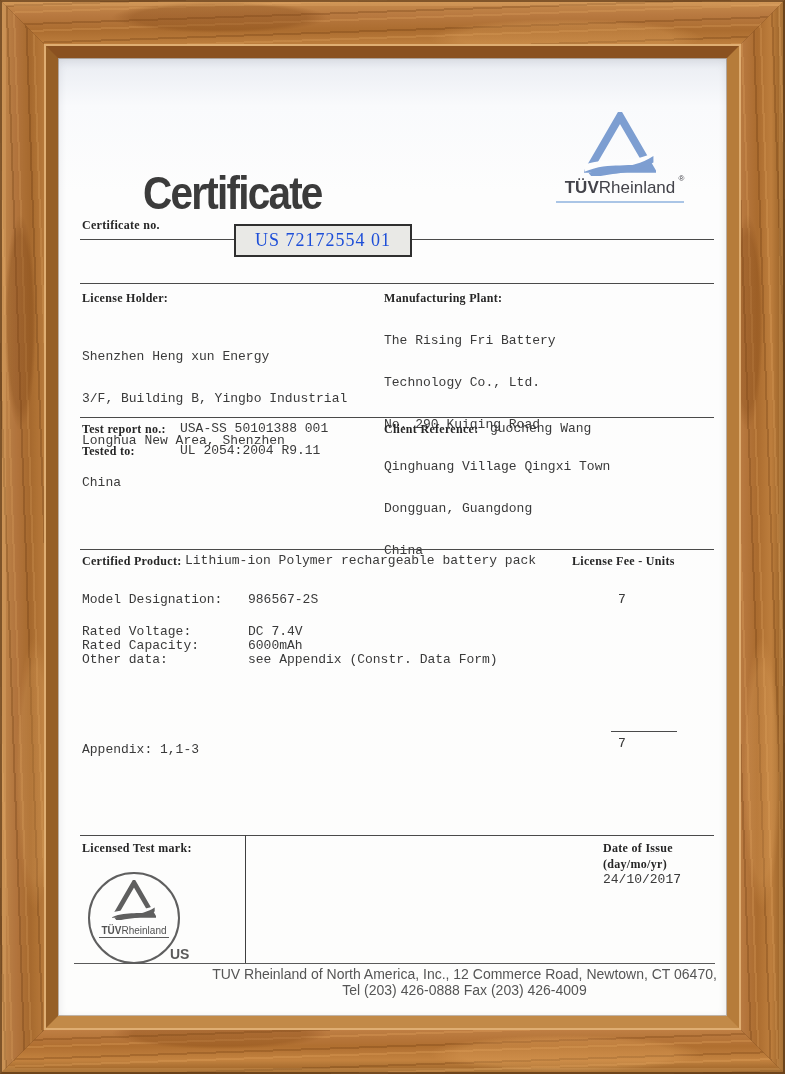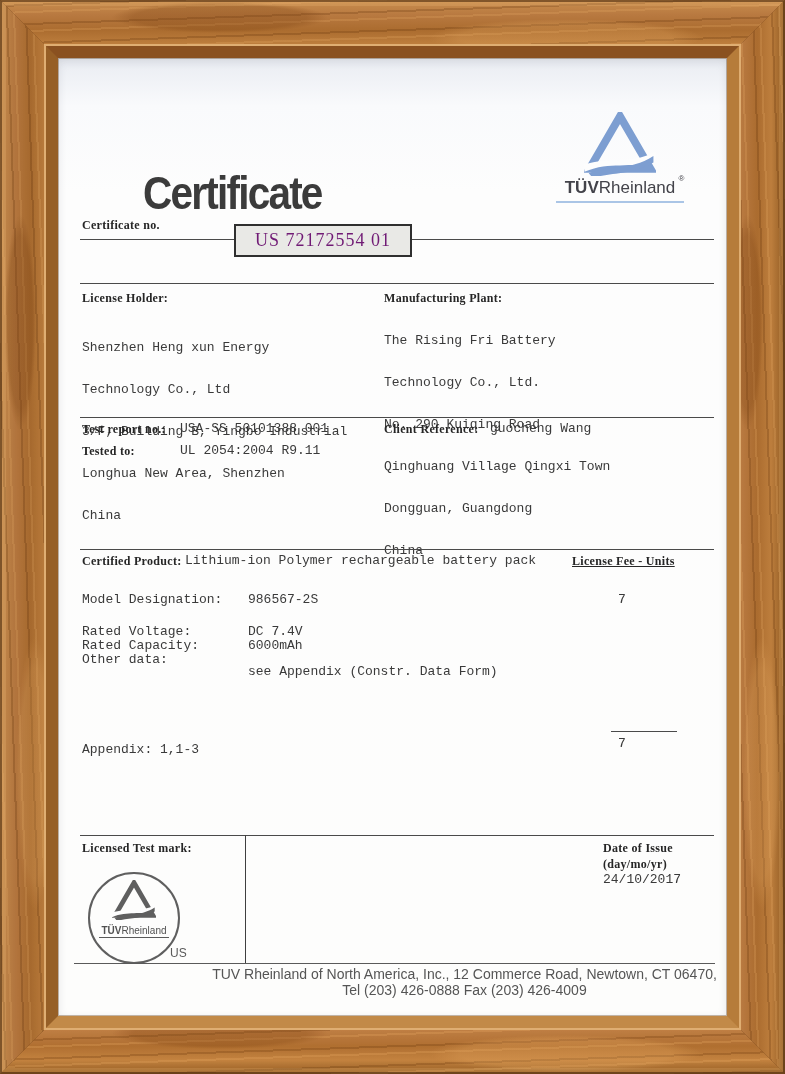--- a/index.html
+++ b/index.html
@@ -55,29 +55,29 @@
   .title{left:85px;top:108px;font-size:46px;font-weight:bold;color:#3b3b3b;
     letter-spacing:-2px;transform:scaleX(.88);transform-origin:left;}
   .tuv-logo{left:498px;top:54px;width:128px;text-align:center;}
   .tuv-logo svg{display:block;margin:0 auto;}
   .tuv-word{font-size:17px;color:#43434a;letter-spacing:0;margin-top:2px;position:relative;display:inline-block;}
   .tuv-word .b{font-weight:bold;}
   .tuv-word sup{font-size:8px;position:absolute;top:-4px;right:-9px;}
   .tuv-underline{height:2px;background:#aac5e6;margin-top:3px;}
   .certno-box{left:176px;top:166px;width:174px;height:29px;background:#e9e9e6;
     border:2px solid #2f2f2f;text-align:center;line-height:28px;
-    font-family:"Liberation Serif","DejaVu Serif",serif;font-size:18px;letter-spacing:1px;color:#701a75;}
+    font-family:"Liberation Serif","DejaVu Serif",serif;font-size:18px;letter-spacing:1px;color:#1d4ed8;}
   
   .mark{left:28px;top:812px;width:104px;height:100px;}
   .mark .circle{position:absolute;left:2px;top:2px;width:88px;height:88px;border:2px solid #5f5f5f;
     border-radius:50%;text-align:center;}
   .mark svg{display:block;margin:6px auto 0;}
   .mark-word{font-size:10px;color:#515151;display:inline-block;border-bottom:1.5px solid #5a5a5a;padding:0 2px 1px;}
   .mark-word .b{font-weight:bold;}
-  .mark-us{position:absolute;left:84px;top:76px;font-size:12px;font-weight:normal;color:#5a5a5a;}
+  .mark-us{position:absolute;left:84px;top:76px;font-size:14px;font-weight:bold;color:#5a5a5a;}
   .footer-text{left:150px;right:6px;top:908px;text-align:center;font-size:14px;color:#555;}
   .vline{position:absolute;border-left:1.5px solid #3f3f3f;width:0;}
 </style>
 </head>
 <body>
 
 <div class="frame">
   <div class="side top grain-h"></div>
   <div class="side bottom grain-h"></div>
   <div class="side left grain-v"></div>
@@ -100,23 +100,22 @@
     <span class="tuv-word"><span class="b">TÜV</span><span>Rheinland</span><sup>®</sup></span>
     <div class="tuv-underline"></div>
   </div>
 
   <div class="abs serifb" style="left:24px;top:160px;">Certificate no.</div>
   <div class="rule" style="left:22px;right:13px;top:181px;"></div>
   <div class="abs certno-box">US 72172554 01</div>
 
   <div class="rule" style="left:22px;right:13px;top:225px;"></div>
   <div class="abs serifb" style="left:24px;top:233px;">License Holder:</div>
-  <div class="abs mono" style="left:24px;top:255px;line-height:14px;">
+  <div class="abs mono" style="left:24px;top:264px;line-height:14px;">
     <div>Shenzhen Heng xun Energy</div>
-    <div>Technology Co., Ltd</div>
     <div>3/F, Building B, Yingbo Industrial</div>
     <div>Longhua New Area, Shenzhen</div>
     <div>China</div>
   </div>
   <div class="abs serifb" style="left:326px;top:233px;">Manufacturing Plant:</div>
   <div class="abs mono" style="left:326px;top:248px;line-height:14px;">
     <div>The Rising Fri Battery</div>
     <div>Technology Co., Ltd.</div>
     <div>No. 290 Kuiqing Road</div>
     <div>Qinghuang Village Qingxi Town</div>
@@ -128,34 +127,34 @@
   <div class="abs serifb" style="left:24px;top:364px;">Test report no.:</div>
   <div class="abs mono" style="left:122px;top:363px;">USA-SS 50101388 001</div>
   <div class="abs serifb" style="left:326px;top:364px;">Client Reference:</div>
   <div class="abs mono" style="left:432px;top:363px;text-align:center;">guocheng Wang</div>
   <div class="abs serifb" style="left:24px;top:386px;">Tested to:</div>
   <div class="abs mono" style="left:122px;top:385px;">UL 2054:2004 R9.11</div>
 
   <div class="rule" style="left:22px;right:13px;top:491px;"></div>
   <div class="abs serifb" style="left:24px;top:496px;">Certified Product:</div>
   <div class="abs mono" style="left:127px;top:495px;">Lithium-ion Polymer rechargeable battery pack</div>
-  <div class="abs serifb" style="left:514px;top:496px;text-decoration:underline;">License Fee - Units</div>
+  <div class="abs serifb" style="left:514px;top:496px;">License Fee - Units</div>
 
   <div class="abs mono" style="left:24px;top:534px;">Model Designation:</div>
   <div class="abs mono" style="left:190px;top:534px;">986567-2S</div>
   <div class="abs mono" style="left:560px;top:534px;">7</div>
 
   <div class="abs mono" style="left:24px;top:566px;">Rated Voltage:</div>
   <div class="abs mono" style="left:190px;top:566px;text-align:center;">DC 7.4V</div>
 
   <div class="abs mono" style="left:24px;top:580px;">Rated Capacity:</div>
   <div class="abs mono" style="left:190px;top:580px;">6000mAh</div>
 
   <div class="abs mono" style="left:24px;top:594px;">Other data:</div>
-  <div class="abs mono" style="left:190px;top:594px;margin-top:12px;">see Appendix (Constr. Data Form)</div>
+  <div class="abs mono" style="left:190px;top:594px;">see Appendix (Constr. Data Form)</div>
 
   <div class="rule" style="left:553px;width:66px;top:673px;"></div>
   <div class="abs mono" style="left:560px;top:678px;">7</div>
   <div class="abs mono" style="left:24px;top:684px;">Appendix: 1,1-3</div>
 
   <div class="rule" style="left:22px;right:13px;top:777px;border-top-width:1.5px;"></div>
   <div class="abs serifb" style="left:24px;top:783px;">Licensed Test mark:</div>
   <div class="vline" style="left:187px;top:777px;height:128px;"></div>
 
   <div class="abs serifb" style="left:545px;top:783px;">Date of Issue</div>

